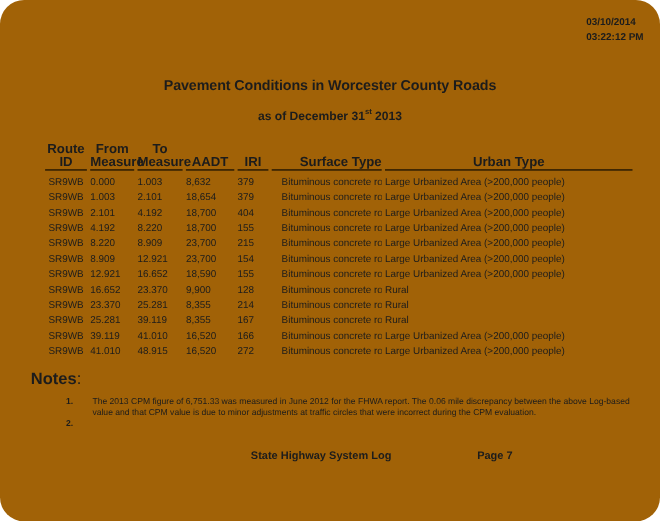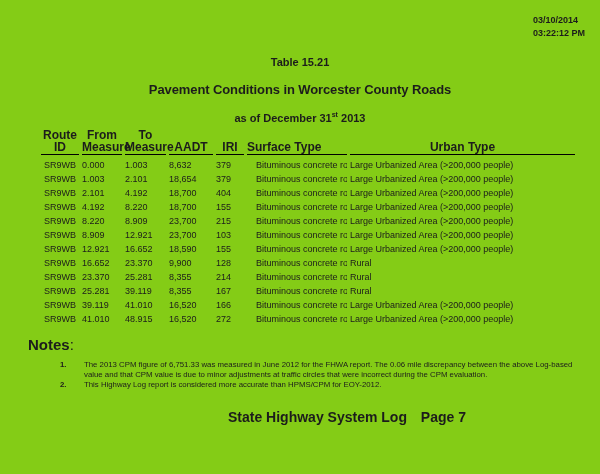--- a/index.html
+++ b/index.html
@@ -3,21 +3,21 @@
 <meta charset="utf-8">
 <style>
   * { margin: 0; padding: 0; box-sizing: border-box; }
   html, body { width: 600px; height: 474px; background: #ffffff; }
   body {
     position: relative;
     font-family: "Liberation Sans", sans-serif;
     color: #1c1c1c;
     overflow: hidden;
   }
-  .page { position: absolute; inset: 0; background: #84cc16; }
+  .page { position: absolute; inset: 0; background: #a16207; border-radius: 22px; }
 
   .date-block {
     position: absolute;
     top: 14px;
     right: 15px;
     text-align: left;
     font-size: 9px;
     font-weight: bold;
     line-height: 13px;
   }
@@ -47,48 +47,47 @@
     padding: 0 0 1px 0;
     line-height: 11.5px;
   }
   .report-table td { padding: 0; height: 14px; white-space: nowrap; overflow: hidden; }
   .report-table tbody tr:first-child td { padding-top: 3px; }
 
   .col-route  { text-align: center; }
   .col-num    { text-align: left; padding-right: 6px !important; }
   th.col-num  { text-align: center; padding-right: 0 !important; }
   .col-surface { text-align: left; padding-left: 9px !important; }
-  th.col-surface { text-align: left; padding-left: 0 !important; }
+  th.col-surface { text-align: right; padding-left: 0 !important; }
   .col-urban  { text-align: left; }
   th.col-urban { text-align: center; }
 
   .notes-block { position: absolute; top: 336px; left: 28px; width: 556px; }
   .notes-heading { font-size: 15px; font-weight: bold; }
   .notes-heading .colon { font-weight: normal; }
   .note-list { margin-top: 7px; }
   .note-item { display: flex; font-size: 7.8px; line-height: 10px; }
   .note-number { width: 24px; margin-left: 32px; font-weight: bold; flex: none; }
   .note-text { width: 500px; }
 
-  .footer { position: absolute; top: 409px; left: 0; width: 485px; height: 14px; font-size: 14px; font-weight: bold; }
+  .footer { position: absolute; top: 409px; left: 0; width: 485px; height: 14px; font-size: 10px; font-weight: bold; }
   .footer-center { position: absolute; left: 228px; top: 0; }
   .footer-page { position: absolute; right: 19px; top: 0; }
 </style>
 </head>
 <body>
 
 <div class="page">
 
   <div class="date-block">
     <div>03/10/2014</div>
     <div>03:22:12 PM</div>
   </div>
 
   <div class="title-block">
-    <div class="table-number">Table 15.21</div>
     <div class="main-title">Pavement Conditions in Worcester County Roads</div>
     <div class="sub-title"><span>as of December 31</span><sup>st</sup><span> 2013</span></div>
   </div>
 
   <table class="report-table">
     <colgroup>
       <col style="width:38px">
         <col style="width:40px">
         <col style="width:41px">
       <col style="width:44px">
@@ -168,21 +167,21 @@
       <td class="col-num">23,700</td>
       <td class="col-num">215</td>
       <td class="col-surface">Bituminous concrete road</td>
       <td class="col-urban">Large Urbanized Area (&gt;200,000 people)</td>
     </tr>
         <tr>
       <td class="col-route">SR9WB</td>
       <td class="col-num">8.909</td>
       <td class="col-num">12.921</td>
       <td class="col-num">23,700</td>
-      <td class="col-num">103</td>
+      <td class="col-num">154</td>
       <td class="col-surface">Bituminous concrete road</td>
       <td class="col-urban">Large Urbanized Area (&gt;200,000 people)</td>
     </tr>
         <tr>
       <td class="col-route">SR9WB</td>
       <td class="col-num">12.921</td>
       <td class="col-num">16.652</td>
       <td class="col-num">18,590</td>
       <td class="col-num">155</td>
       <td class="col-surface">Bituminous concrete road</td>
@@ -238,21 +237,20 @@
 
   <div class="notes-block">
     <div class="notes-heading"><span>Notes</span><span class="colon">:</span></div>
     <div class="note-list">
       <div class="note-item">
         <span class="note-number">1.</span>
         <span class="note-text">The 2013 CPM figure of 6,751.33 was measured in June 2012 for the FHWA report. The 0.06 mile discrepancy between the above Log-based value and that CPM value is due to minor adjustments at traffic circles that were incorrect during the CPM evaluation.</span>
       </div>
       <div class="note-item">
         <span class="note-number">2.</span>
-        <span class="note-text">This Highway Log report is considered more accurate than HPMS/CPM for EOY-2012.</span>
       </div>
     </div>
   </div>
 
   <div class="footer">
     <span class="footer-center">State Highway System Log</span>
     <span class="footer-page">Page 7</span>
   </div>
 
 </div>

